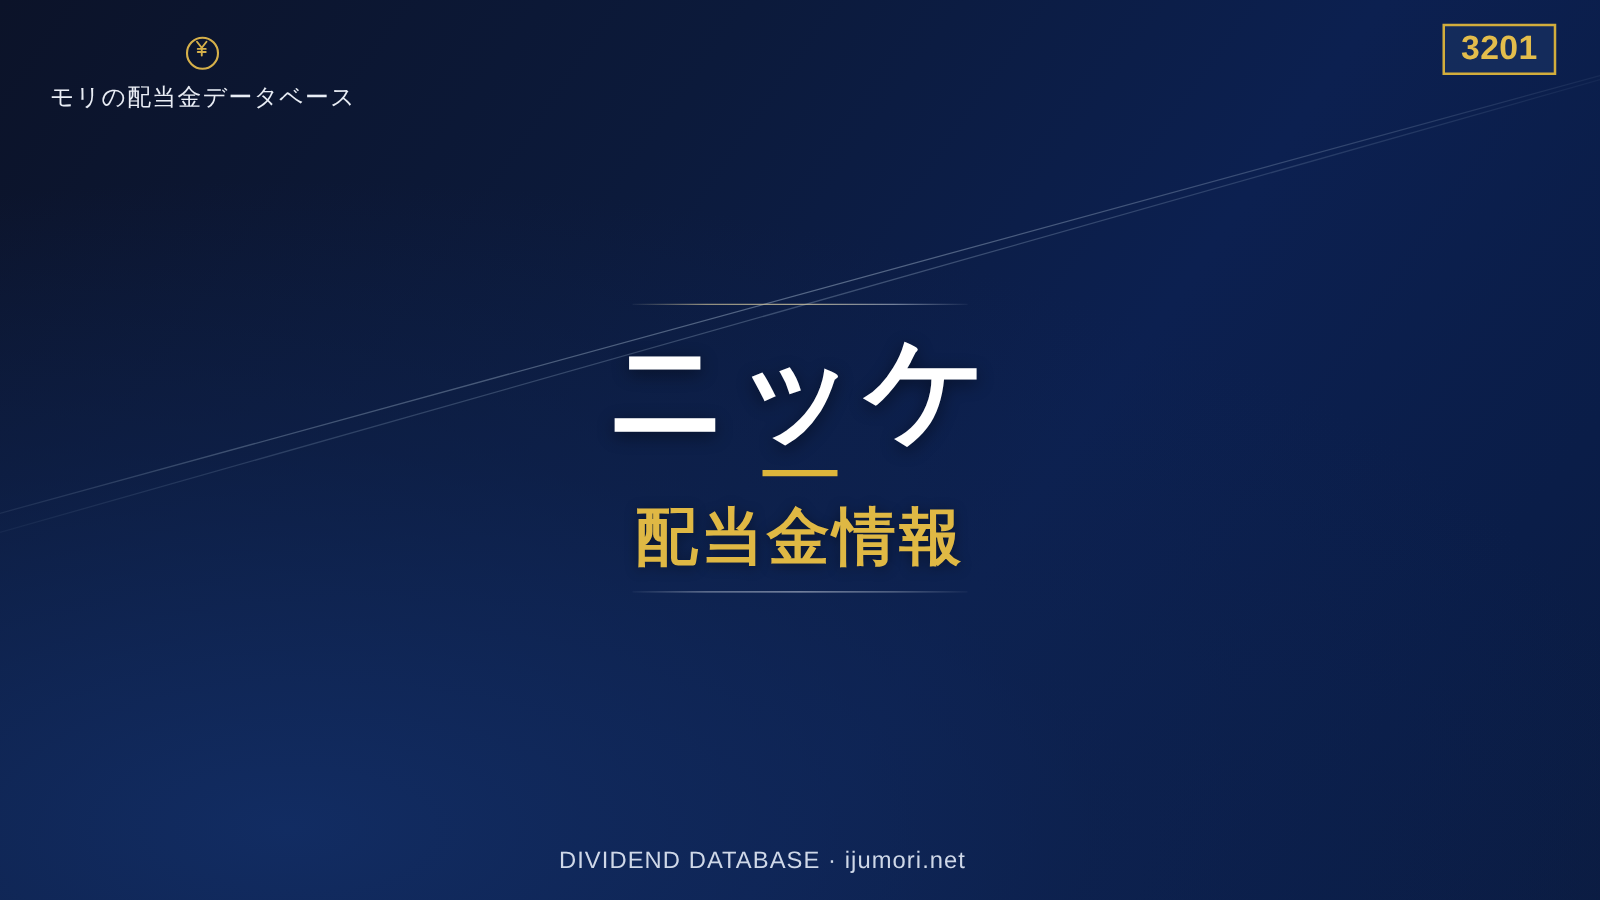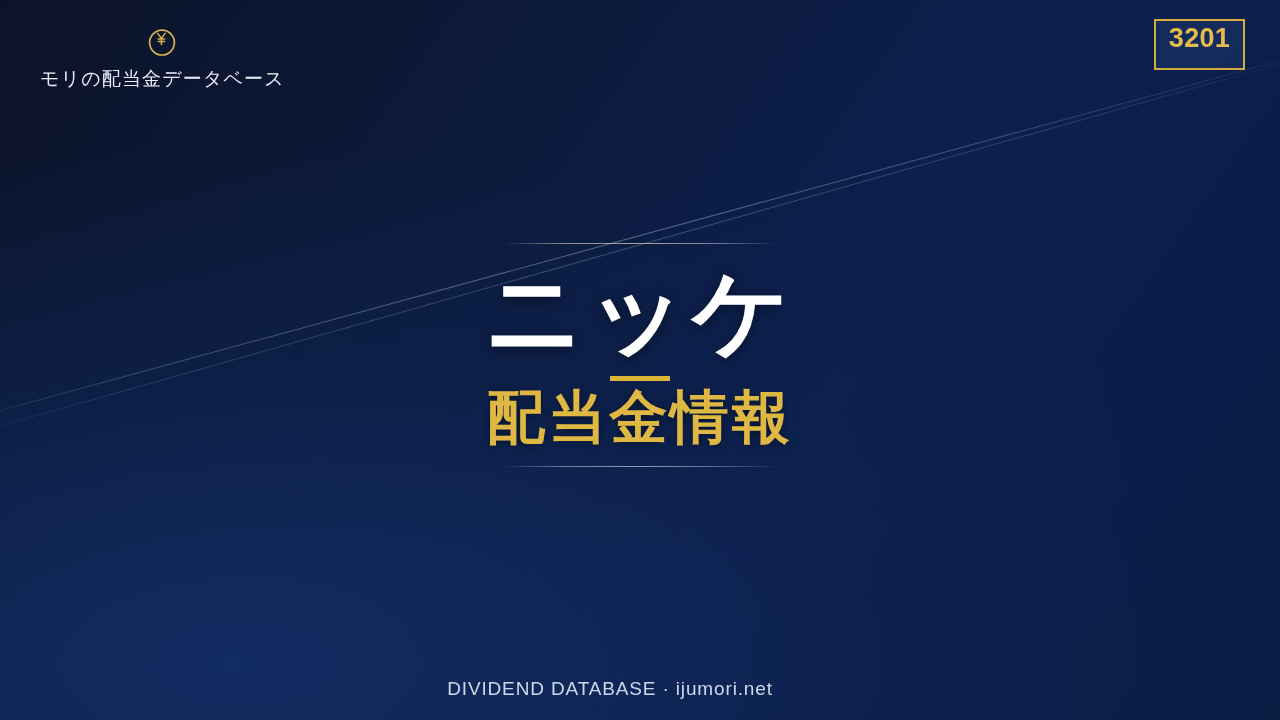--- a/index.html
+++ b/index.html
@@ -74,21 +74,21 @@
     color: #e9edf5;
     letter-spacing: 0.06em;
     white-space: nowrap;
   }
 
   .code-badge {
     position: absolute;
     right: 35px;
     top: 19px;
     min-width: 62px;
-    padding: 3px 13px 16px 13px;
+    padding: 3px 13px 6px 13px;
     box-sizing: border-box;
     border: 2px solid #d2ad3c;
     background: rgba(23,47,95,0.78);
     color: #e3bd4c;
     font-size: 27px;
     font-weight: bold;
     line-height: 1.05;
     text-align: center;
     letter-spacing: 0.01em;
   }
@@ -122,22 +122,22 @@
   }
 
   .gold-divider {
     width: 60px;
     height: 5px;
     margin: 14px auto 0 auto;
     background: #ddb63b;
   }
 
   .subtitle {
-    margin: 4px 0 0 0;
-    font-size: 58px;
+    margin: 20px 0 0 0;
+    font-size: 50px;
     line-height: 1.12;
     color: #dfb844;
     letter-spacing: 0.055em;
     text-shadow: 0 2px 10px rgba(0,0,0,0.4);
   }
 
   .hero-rule-gap-bottom { margin-top: 16px; }
 
   
   .footer {

